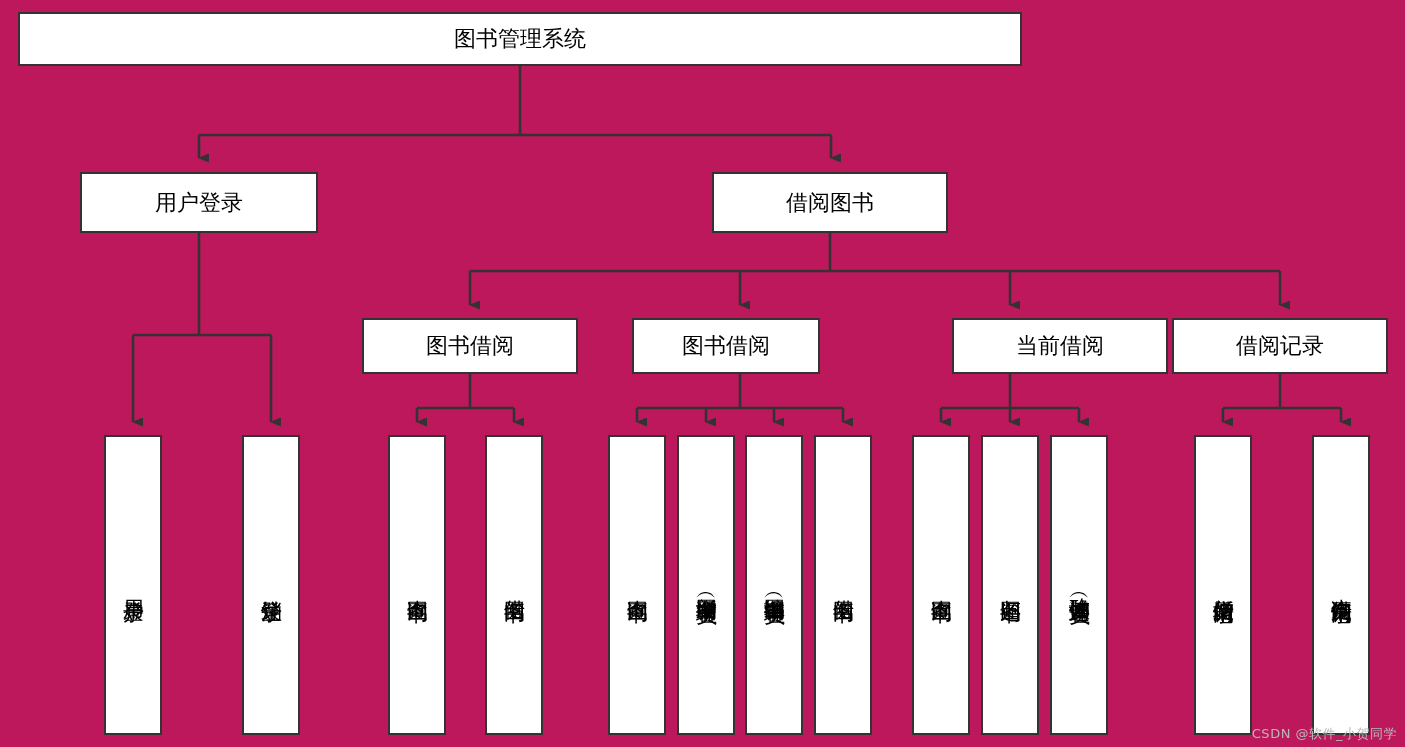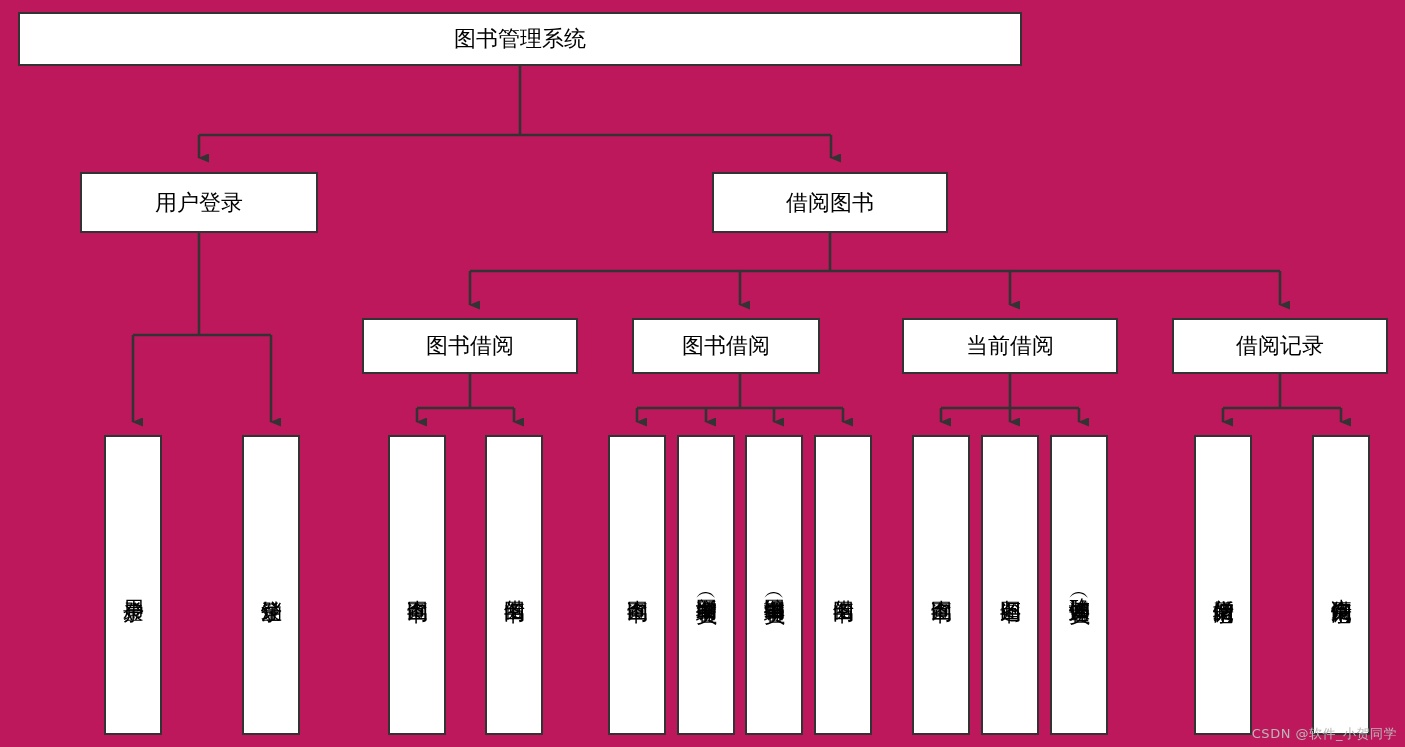--- a/index.html
+++ b/index.html
@@ -127,21 +127,21 @@
   <div class="node h" style="left:712px; top:172px; width:236px; height:61px;">
     <span>借阅图书</span>
   </div>
 
   <div class="node h" style="left:362px; top:318px; width:216px; height:56px;">
     <span>图书借阅</span>
   </div>
   <div class="node h" style="left:632px; top:318px; width:188px; height:56px;">
     <span>图书借阅</span>
   </div>
-  <div class="node h" style="left:902px; top:318px; width:216px; height:56px;">
+  <div class="node h" style="left:952px; top:318px; width:216px; height:56px;">
     <span>当前借阅</span>
   </div>
   <div class="node h" style="left:1172px; top:318px; width:216px; height:56px;">
     <span>借阅记录</span>
   </div>
 
   <div class="node v" style="left:104px; top:435px; width:58px; height:300px;">
     <span>用户登录</span>
   </div>
   <div class="node v" style="left:242px; top:435px; width:58px; height:300px;">

